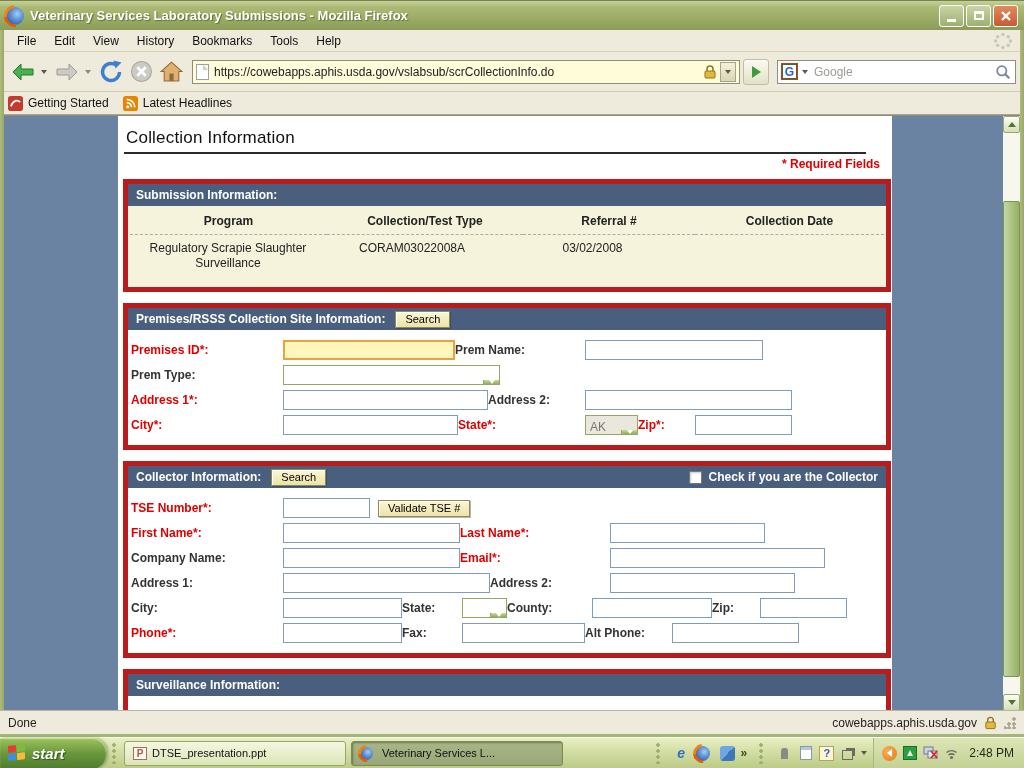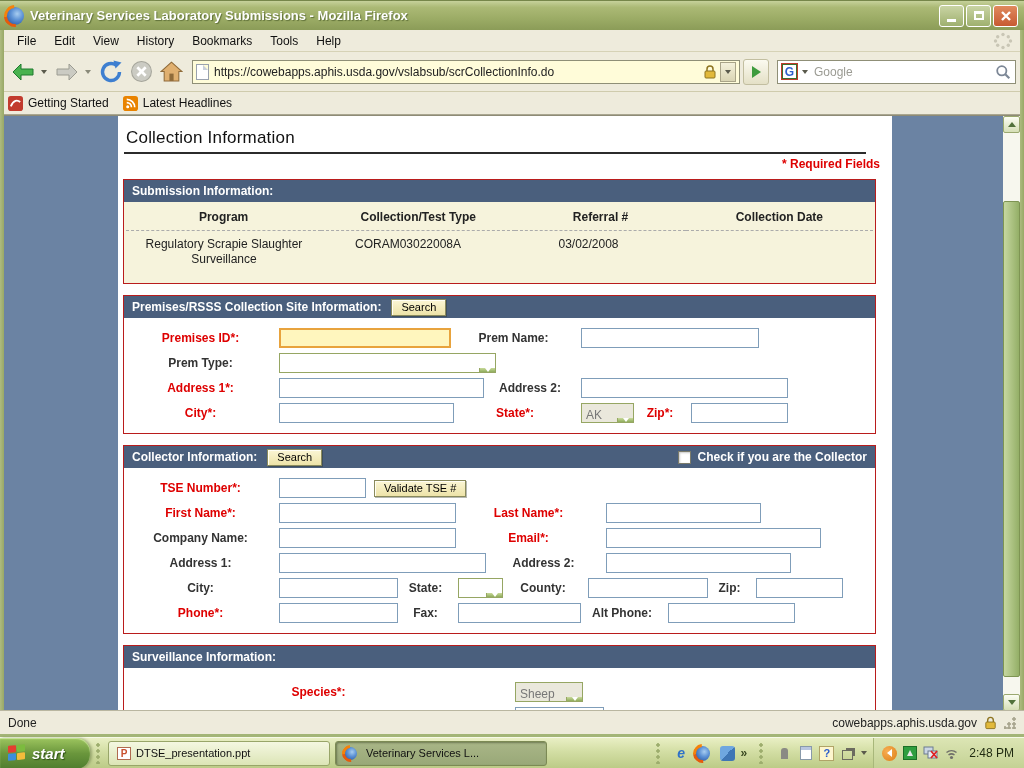--- a/index.html
+++ b/index.html
@@ -65,41 +65,41 @@
   .win-edge { position:absolute; top:30px; width:4px; height:707px; background:linear-gradient(90deg,#AEBB80,#98A866); }
   .win-edge.l { left:0; } .win-edge.r { left:1020px; }
 
   
   .viewport { position:absolute; left:4px; top:115px; width:1016px; height:595px; background:#6B83A3; border-top:1px solid #8E8B76; }
   .content { position:absolute; left:114px; top:0; width:774px; height:595px; background:#fff; overflow:hidden; padding-top:10px; }
   .page-title { font-size:17px; color:#111; margin:2px 0 4px 8px; letter-spacing:.2px; }
   .title-rule { height:2px; background:#2B2B2B; margin:0 26px 3px 6px; }
   .req-note { text-align:right; margin-right:12px; color:#DE0000; font-weight:bold; font-size:12px; margin-bottom:8px; }
 
-  .section { margin:0 16px 11px 5px; border:1px solid #b91c1c; }
+  .section { margin:0 1px 11px 5px; border:5px solid #b91c1c; }
   .sec-hdr { height:22px; background:#4A5F7D; color:#fff; font-weight:bold; font-size:12px; display:flex; align-items:center; padding:0 8px; gap:10px; }
   .sec-body { background:#fff; padding:6px 0 5px; }
 
   .xp-btn { font-family:"Liberation Sans",sans-serif; font-size:11px; color:#000; background:linear-gradient(#FBF6D5,#EDE3A8);
     border:1px solid #8A8A5C; box-shadow:inset 1px 1px 0 #FFFEF4, 1px 1px 0 rgba(40,50,30,.35); padding:1px 9px 2px; cursor:pointer; }
 
   .hdr-check { margin-left:auto; display:flex; align-items:center; gap:7px; font-weight:bold; font-size:12px; color:#fff; }
   .checkbox { width:13px; height:13px; background:#fff; border:1px solid #7B7B6B; box-shadow:inset 1px 1px 2px #C9C9C9; }
 
   
   .sub-table { background:#F6F3DC; padding:4px 2px 12px; }
   .sub-row { display:flex; }
   .sub-cell { text-align:center; font-size:12px; color:#222; padding:4px 2px; }
   .sub-head .sub-cell { font-weight:bold; border-bottom:1px dashed #ABABAB; padding-bottom:6px; }
   .c0 { width:197px; } .c1 { width:196px; } .c2 { width:172px; } .c3 { width:189px; }
   .sub-data .sub-cell { padding-top:6px; line-height:1.25; }
 
   
   .frow { display:flex; align-items:center; margin:4px 0 5px; padding-left:3px; }
-  .lbl { font-size:12px; font-weight:bold; color:#333; text-align:center; padding-right:5px; white-space:nowrap; }
+  .lbl { font-size:12px; font-weight:bold; color:#333; text-align:left; padding-right:5px; white-space:nowrap; }
   .lbl.req { color:#DE0000; }
   input.txt { height:20px; border:1px solid #7F9DB9; font-size:12px; padding:1px 3px; font-family:"Liberation Sans",sans-serif; background:#fff; }
   input.txt.hl { background:#FFF6BE; border:2px solid #E8A33D; }
   .xp-select { height:20px; border:1px solid #96A663; background:#fff; display:inline-flex; align-items:flex-end; }
   .xp-select .sel-val { flex:1 1 auto; font-size:12px; color:#777; display:flex; align-items:center; padding:0 4px; }
   .xp-select .sel-arrow { flex:0 0 16px; background:linear-gradient(#C9DA9B,#8FAC5C); border-left:1px solid #96A663; display:flex; align-items:center; justify-content:center; }
   .xp-select.dim { background:#EAE8DC; }
 
   
   .scrollbar { position:absolute; right:0; top:0; width:17px; height:595px; background:#F7F7EE; }
@@ -120,21 +120,21 @@
     radial-gradient(circle at 10px 2px,#A9A690 1.5px,transparent 2px),
     radial-gradient(circle at 10px 7px,#A9A690 1.5px,transparent 2px),
     radial-gradient(circle at 5px 7px,#A9A690 1.5px,transparent 2px),
     radial-gradient(circle at 10px 11px,#A9A690 1.5px,transparent 2px),
     radial-gradient(circle at 5px 11px,#A9A690 1.5px,transparent 2px),
     radial-gradient(circle at 1px 11px,#A9A690 1.5px,transparent 2px); }
 
   
   .taskbar { position:absolute; left:0; top:737px; width:1024px; height:31px;
     background:linear-gradient(180deg,#E9EFC4 0%,#D3DEA4 45%,#BCCB87 100%); border-top:1px solid #F6F9E8; display:flex; align-items:center; }
-  .start-btn { height:31px; width:90px; border-radius:0 14px 14px 0; display:flex; align-items:center; gap:6px; padding:0 0 0 8px;
+  .start-btn { height:31px; width:106px; border-radius:0 14px 14px 0; display:flex; align-items:center; gap:6px; padding:0 0 0 8px;
     background:linear-gradient(180deg,#9DC55F 0%,#6A963C 50%,#4F7D2E 100%); box-shadow:inset 0 1px 1px #C9E699, 2px 0 3px rgba(60,80,30,.4); }
   .start-btn span { color:#fff; font-size:15px; font-weight:bold; font-style:italic; text-shadow:1px 1px 1px #2F4F17; }
   .winflag { width:18px; height:16px; display:grid; grid-template-columns:8px 8px; grid-template-rows:7px 7px; gap:1px; transform:skewY(-6deg); }
   .winflag i { border-radius:1px; }
   .wf-r { background:#E53E30; } .wf-g { background:#7CBB3F; } .wf-b { background:#3D8EDB; } .wf-y { background:#F4BC3B; }
   .tb-grip { width:10px; height:22px; margin:0 4px; background:
     radial-gradient(circle at 4px 3px,#9DAD6D 1.5px,transparent 2px),
     radial-gradient(circle at 4px 9px,#9DAD6D 1.5px,transparent 2px),
     radial-gradient(circle at 4px 15px,#9DAD6D 1.5px,transparent 2px),
     radial-gradient(circle at 4px 21px,#9DAD6D 1.5px,transparent 2px); }

